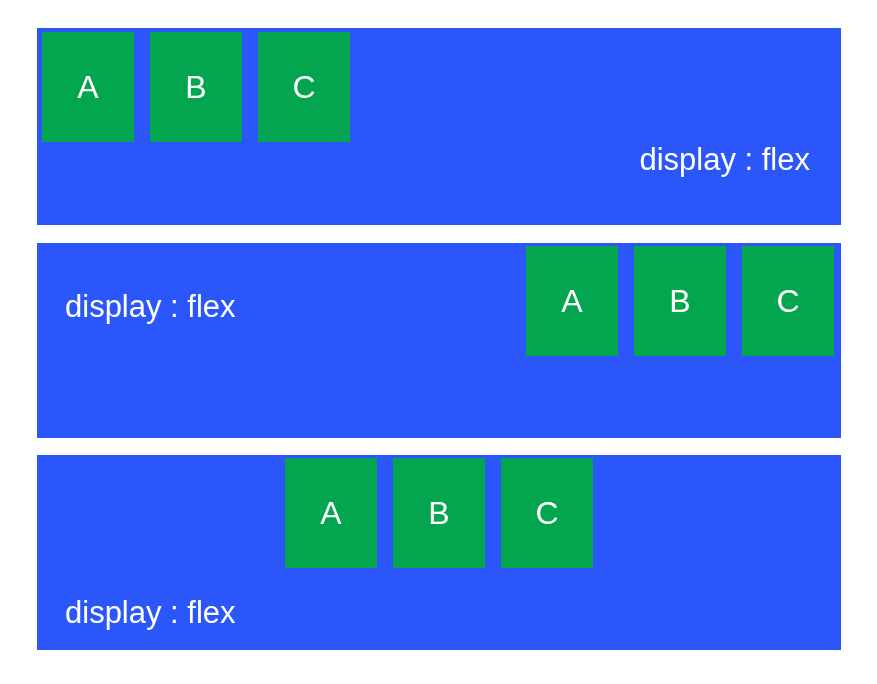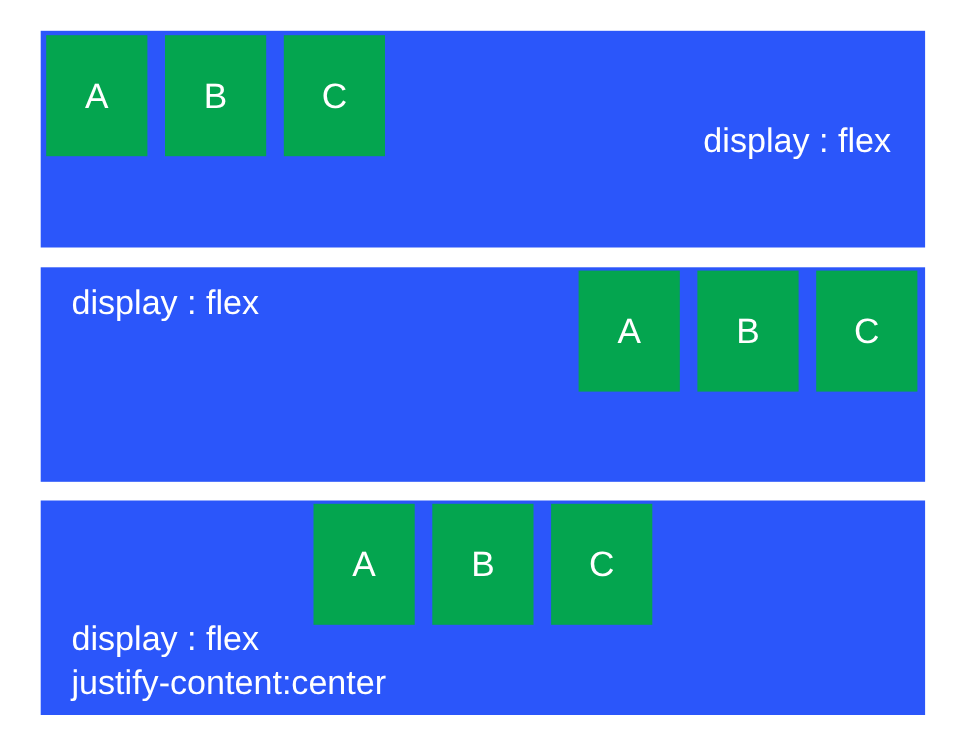--- a/index.html
+++ b/index.html
@@ -49,20 +49,21 @@
     align-items: center;
     justify-content: center;
   }
 
   .label {
     position: absolute;
     color: var(--label_text);
     font-size: 31px;
     line-height: 40px;
     white-space: nowrap;
+    margin-top: 32px;
   }
   .label-1 { top: 80px; right: 31px; }
   .label-2 { top: 12px; left: 28px; }
   .label-3 { top: 106px; left: 28px; }
 </style>
 </head>
 <body>
 
 <div class="stage">
 
@@ -89,17 +90,16 @@
   </div>
 
   <div class="flex-container container-3">
     <div class="box-row row-3">
       <div class="box">A</div>
       <div class="box">B</div>
       <div class="box">C</div>
     </div>
     <div class="label label-3">
       <div>display : flex</div>
-      <div>justify-content:center</div>
     </div>
   </div>
 
 </div>
 
 </body></html>

